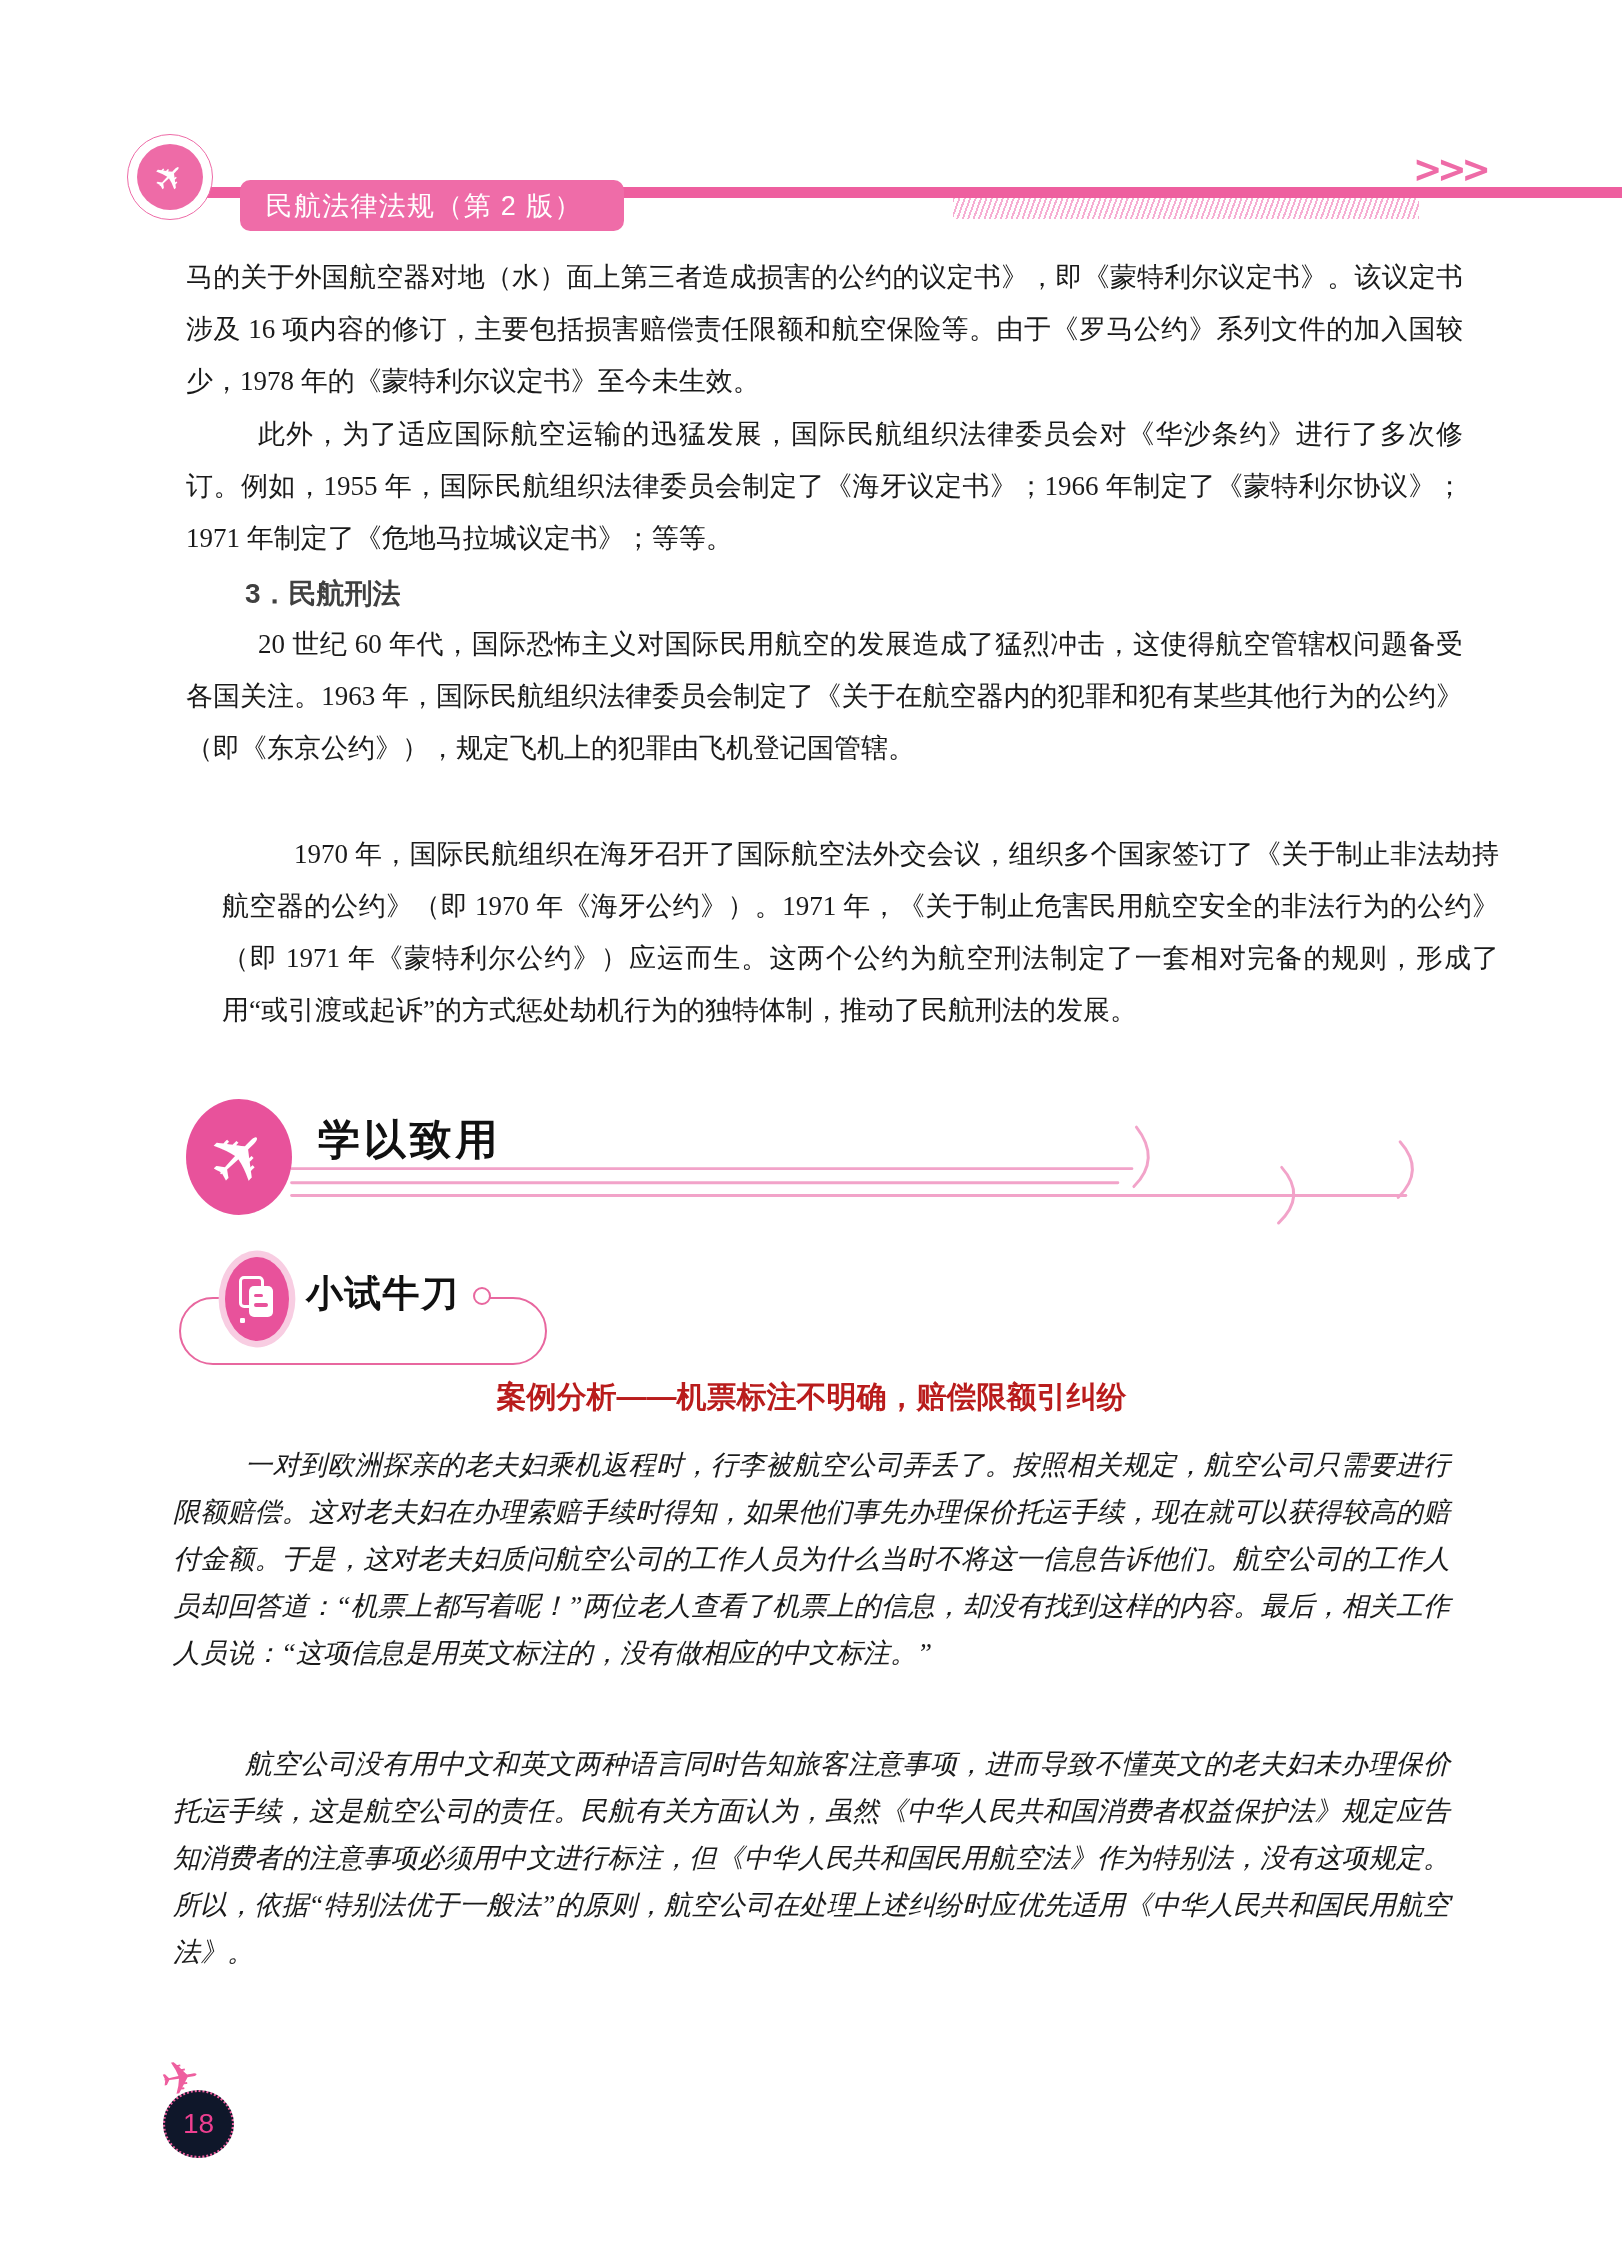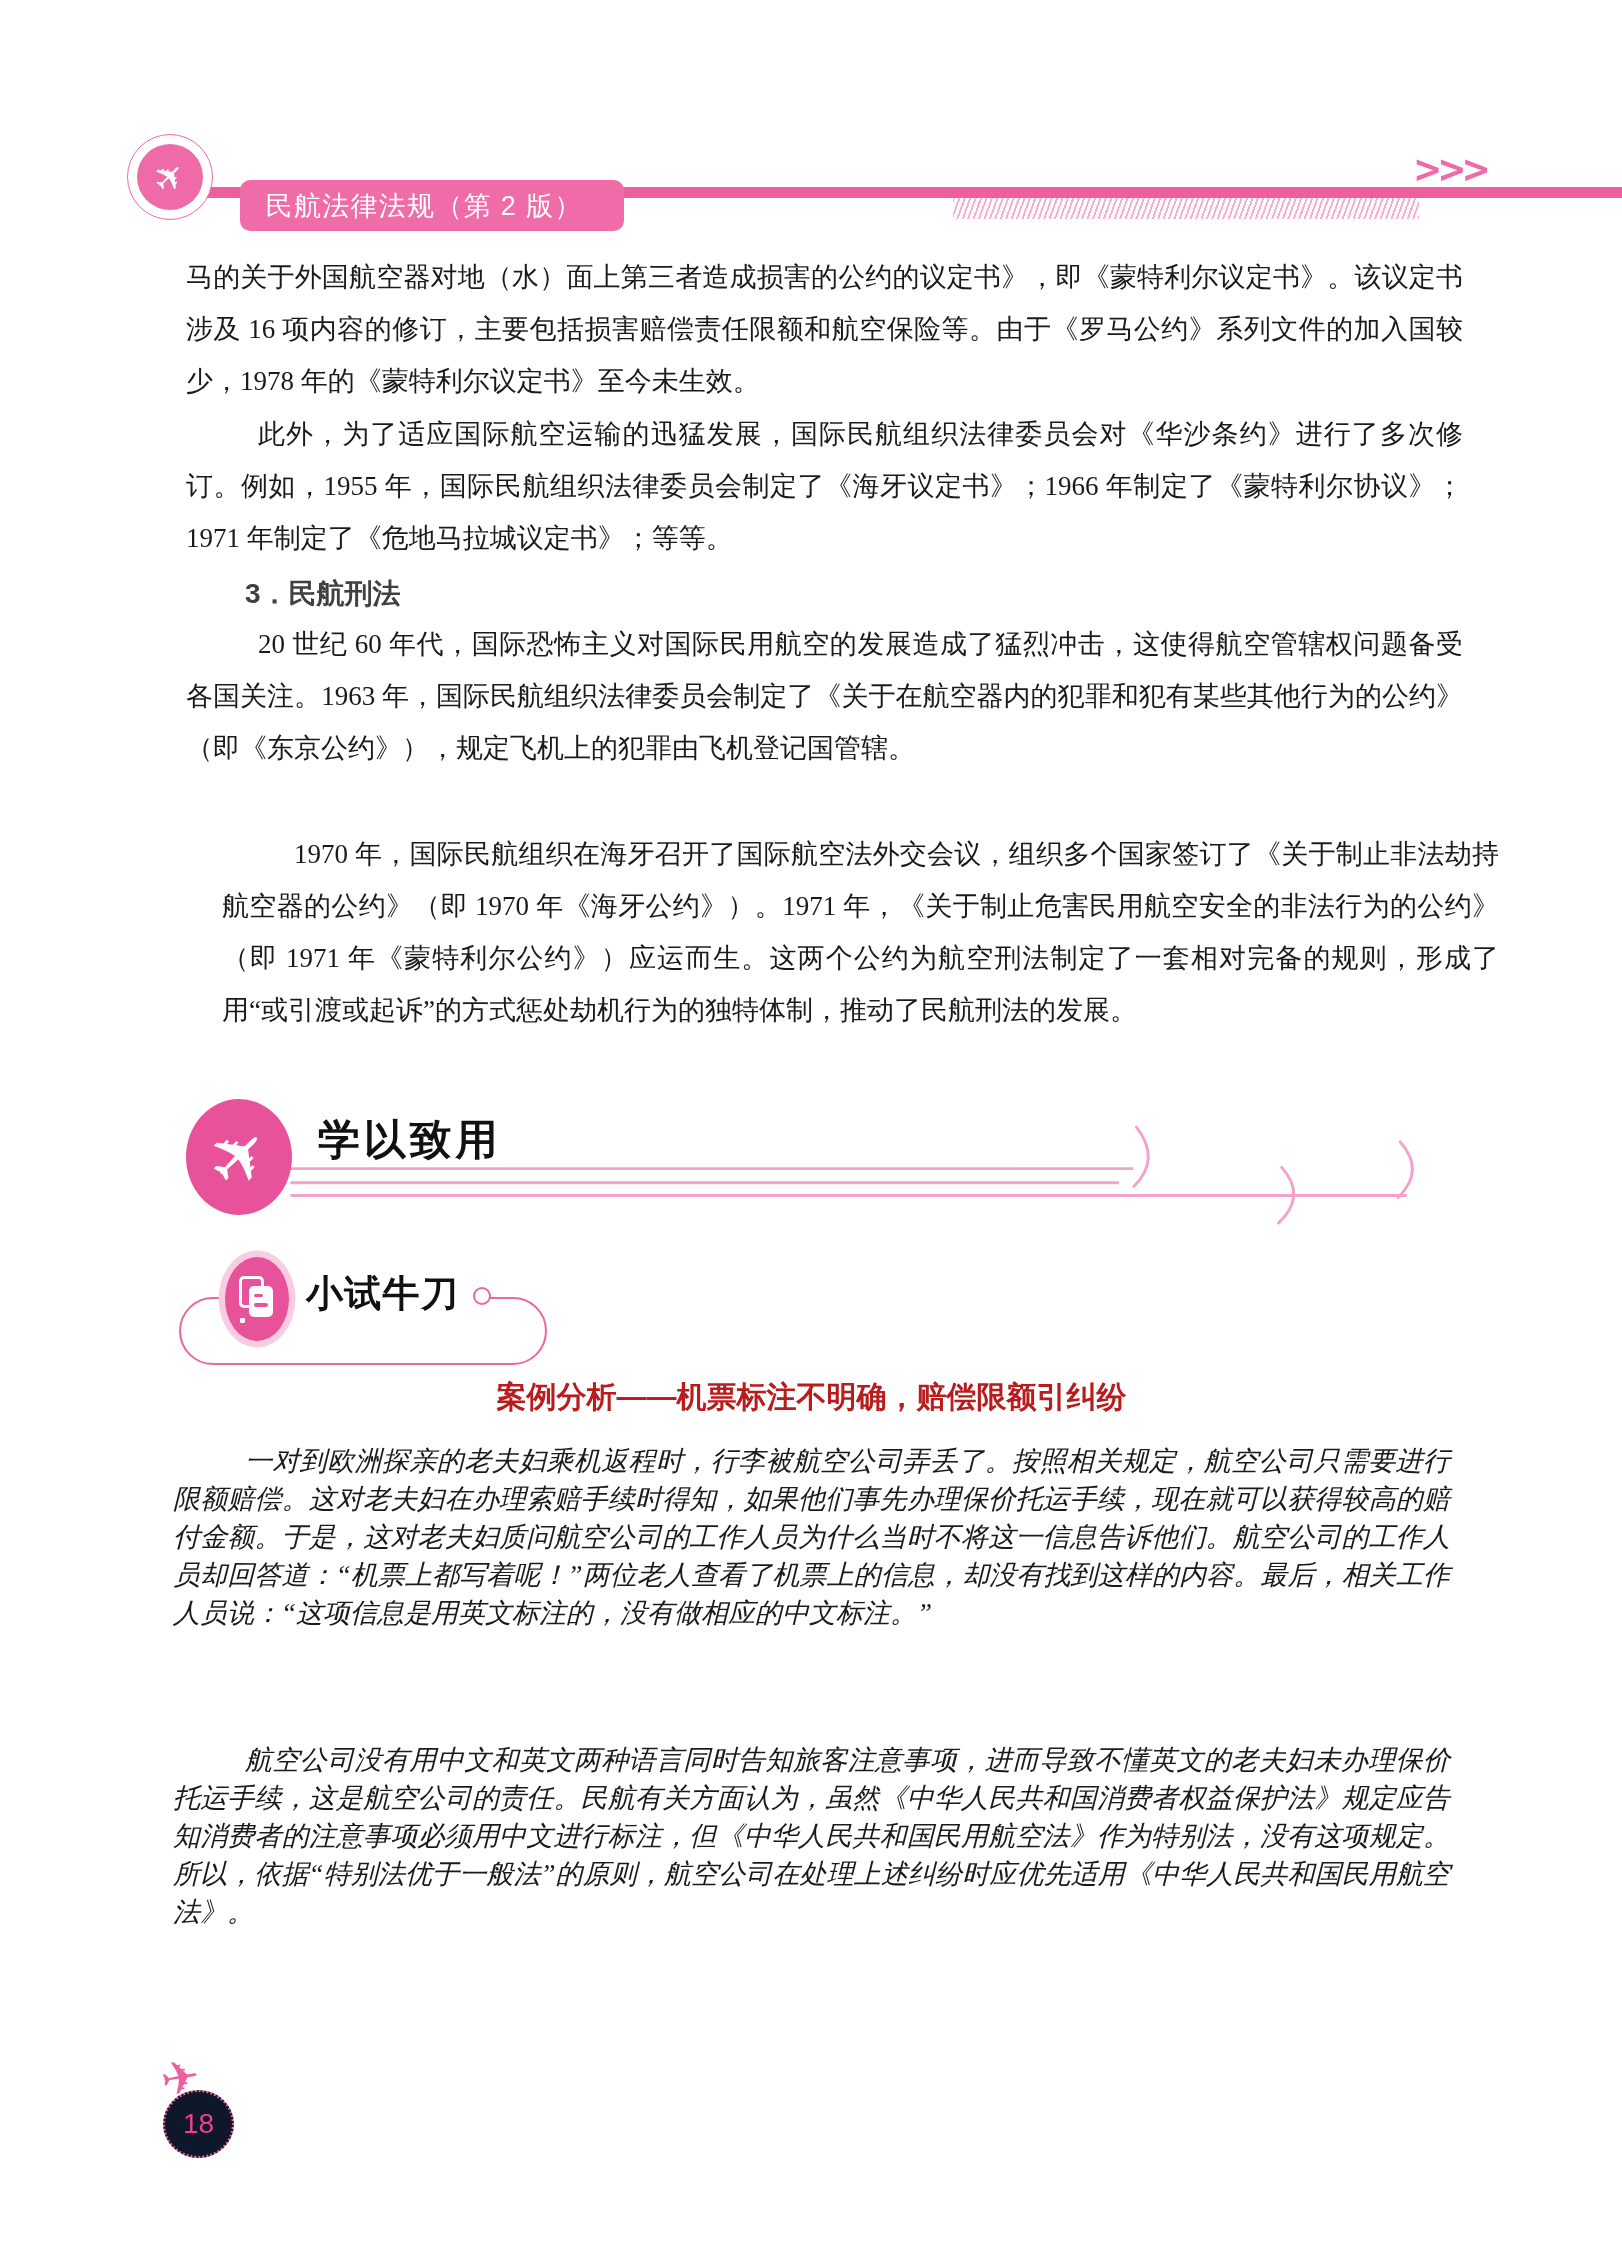--- a/index.html
+++ b/index.html
@@ -60,21 +60,21 @@
     position:absolute;left:306px;top:1269px;z-index:4;
     font-family:"Liberation Sans","DejaVu Sans",sans-serif;font-weight:bold;font-size:37px;color:#111;letter-spacing:1.3px;
   }
   .try-ring{position:absolute;left:473px;top:1287px;width:14px;height:14px;border:2.6px solid #e8679f;border-radius:50%;background:#fff;z-index:3;}
   
   .case-title{
     position:absolute;left:173px;top:1377px;width:1277px;text-align:center;
     font-family:"Liberation Sans","DejaVu Sans",sans-serif;font-weight:bold;font-size:30px;color:#b91c1c;
   }
   .case-p{
-    position:absolute;left:173px;width:1277px;font-size:27px;line-height:38px;text-align:justify;margin:0;
+    position:absolute;left:173px;width:1277px;font-size:27px;line-height:47px;text-align:justify;margin:0;
     font-style:italic;font-family:"Liberation Serif","DejaVu Serif",serif;
   }
   
   .foot-plane{position:absolute;left:161px;top:2055px;color:#ee5f9f;font-family:"DejaVu Sans",sans-serif;font-size:46px;transform:rotate(-10deg);z-index:2;line-height:1;}
   .foot-circle{
     position:absolute;left:163px;top:2090px;width:67px;height:64px;border:2.6px dotted #ee5f9f;border-radius:50%;
     display:flex;align-items:center;justify-content:center;z-index:1;background:#0f172a;
   }
   .foot-num{font-family:"Liberation Sans","DejaVu Sans",sans-serif;font-size:28px;color:#ee3f90;}
 </style>

